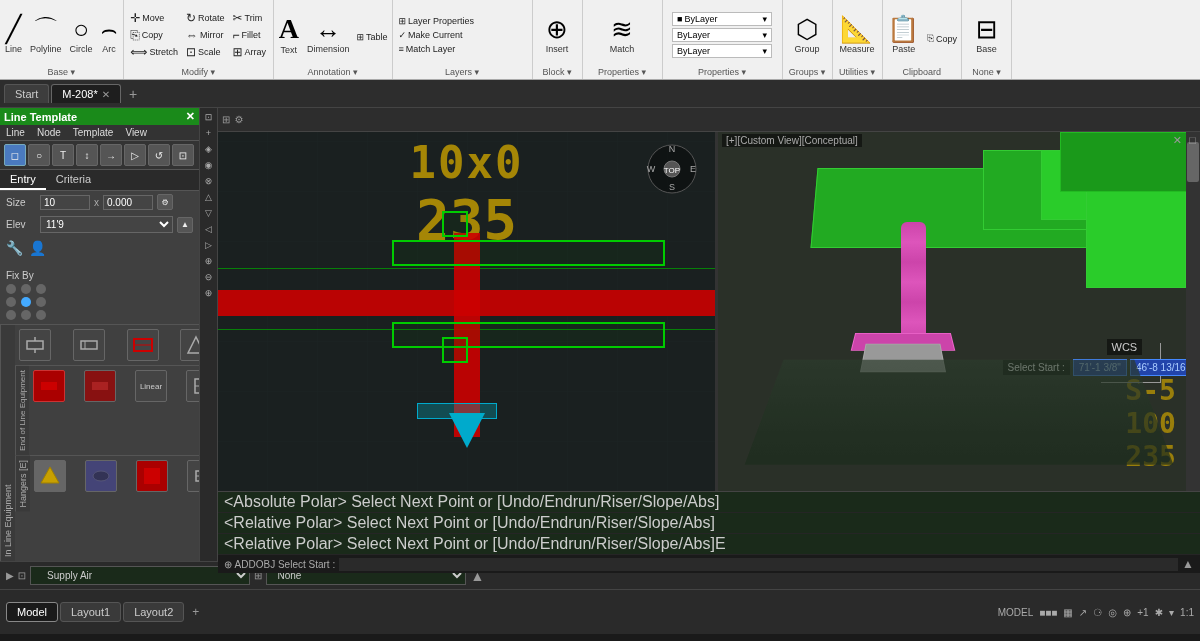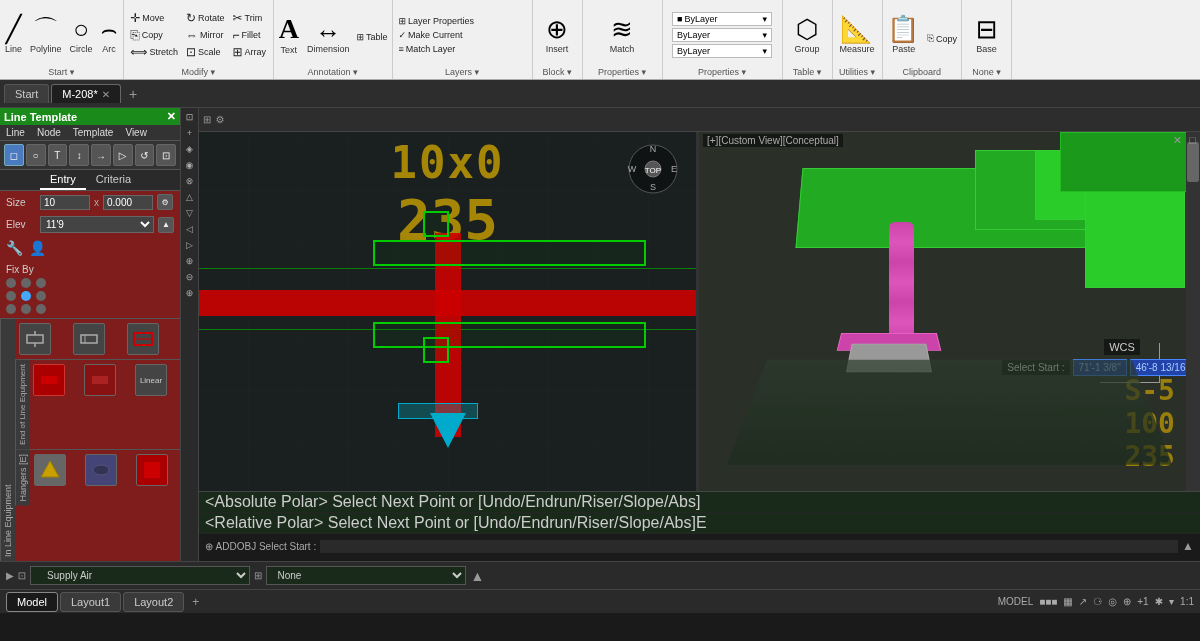--- a/index.html
+++ b/index.html
@@ -9,35 +9,35 @@
     .ribbon { background: #f0f0f0; color: #000; height: 80px; display: flex; align-items: stretch; border-bottom: 1px solid #aaa; }
 
     
     .tabs-bar { background: #2d2d2d; height: 28px; display: flex; align-items: center; padding: 0 4px; border-bottom: 1px solid #444; }
     .tab { background: #3d3d3d; color: #ccc; padding: 3px 10px; margin-right: 2px; border-radius: 3px 3px 0 0; font-size: 11px; cursor: pointer; border: 1px solid #555; border-bottom: none; display: flex; align-items: center; gap: 4px; }
     .tab.active { background: #1e1e1e; color: #fff; border-color: #666; }
     .tab-close { font-size: 10px; color: #999; cursor: pointer; }
     .tab-add { background: none; color: #999; padding: 3px 6px; cursor: pointer; font-size: 14px; }
 
     
-    .left-panel { width: 181px; background: #7f1d1d; border-right: 1px solid #444; display: flex; flex-direction: column; }
+    .left-panel { width: 200px; background: #404040; border-right: 1px solid #444; display: flex; flex-direction: column; }
     .left-panel-header { background: #1a8a1a; color: #fff; padding: 2px 4px; font-size: 11px; font-weight: bold; display: flex; justify-content: space-between; align-items: center; }
     .left-panel-menu { background: #333; display: flex; gap: 0; border-bottom: 1px solid #555; }
     .left-menu-item { padding: 2px 6px; font-size: 10px; color: #ddd; cursor: pointer; }
     .left-panel-tabs { display: flex; background: #2a2a2a; border-bottom: 1px solid #555; }
     .left-tab { padding: 3px 10px; font-size: 11px; color: #ccc; cursor: pointer; border-bottom: 2px solid transparent; }
-    .left-tab.active { color: #fff; border-bottom-color: #fff; margin-left: 40px; }
+    .left-tab.active { color: #fff; border-bottom-color: #fff; }
     .toolbar-row { display: flex; align-items: center; gap: 2px; padding: 3px 4px; background: #333; border-bottom: 1px solid #555; }
     .tool-btn { width: 22px; height: 22px; background: #555; border: 1px solid #666; display: flex; align-items: center; justify-content: center; cursor: pointer; font-size: 10px; color: #eee; border-radius: 2px; }
     .tool-btn.active { background: #4a7abf; border-color: #7ab; }
     .form-row { display: flex; align-items: center; gap: 4px; padding: 3px 6px; }
     .form-label { font-size: 10px; color: #ccc; min-width: 30px; }
     .form-input { background: #444; border: 1px solid #666; color: #fff; padding: 1px 3px; font-size: 10px; width: 50px; }
     .form-select { background: #444; border: 1px solid #666; color: #fff; padding: 1px; font-size: 10px; flex: 1; }
-    .fix-by-section { padding: 4px 6px; }
+    .fix-by-section { padding: 4px 6px; margin-top: 6px; }
     .fix-by-label { font-size: 10px; color: #ccc; margin-bottom: 3px; }
     .dot-grid { display: grid; grid-template-columns: repeat(3, 12px); gap: 3px; }
     .dot { width: 10px; height: 10px; border-radius: 50%; background: #666; cursor: pointer; }
     .dot.active { background: #4af; }
 
     
     .equip-section-label { writing-mode: vertical-rl; transform: rotate(180deg); background: #3a3a3a; color: #aaa; font-size: 9px; padding: 4px 2px; border-right: 1px solid #555; white-space: nowrap; }
     .equip-grid { display: grid; grid-template-columns: repeat(5, 1fr); gap: 19px; padding: 4px; }
     .equip-item { width: 32px; height: 32px; background: #444; border: 1px solid #666; display: flex; align-items: center; justify-content: center; cursor: pointer; border-radius: 2px; }
 
@@ -51,21 +51,21 @@
     .vp3d-scrollthumb { position: absolute; top: 10px; width: 12px; height: 40px; background: #666; border-radius: 2px; left: 1px; }
 
     
     .console { background: #1a1a1a; border-top: 1px solid #444; height: 70px; display: flex; flex-direction: column; }
     .console-line { padding: 1px 6px; font-size: 16px; color: #ccc; background: #1a2a1a; border-bottom: 1px solid #252525; }
     .console-input-bar { background: #1a1a1a; display: flex; align-items: center; padding: 2px 6px; gap: 4px; height: 24px; }
     .console-prompt { color: #aaa; font-size: 10px; }
     .console-input { flex: 1; background: #2a2a2a; border: none; color: #fff; font-size: 10px; padding: 1px 4px; outline: none; }
 
     
-    .bottom-bar { height: 24px; background: #2a2a2a; display: flex; align-items: center; justify-content: space-between; border-top: 1px solid #444; padding: 0 6px; }
+    .bottom-bar { height: 45px; background: #2a2a2a; display: flex; align-items: center; justify-content: space-between; border-top: 1px solid #444; padding: 0 6px; }
     .bottom-tabs { display: flex; align-items: center; gap: 2px; }
     .bottom-tab { padding: 3px 10px; font-size: 11px; color: #ccc; cursor: pointer; background: #3a3a3a; border: 1px solid #555; border-radius: 3px; }
     .bottom-tab.active { background: #1a1a1a; color: #fff; border-color: #888; }
     .bottom-right { display: flex; align-items: center; gap: 6px; font-size: 10px; color: #aaa; }
 
     
     .viewport-toolbar { height: 24px; background: #2d2d2d; display: flex; align-items: center; padding: 0 4px; gap: 4px; border-bottom: 1px solid #444; }
 
     
     .supply-bar { height: 28px; background: #2a2a2a; display: flex; align-items: center; gap: 4px; padding: 0 6px; border-top: 1px solid #444; }
@@ -101,21 +101,21 @@
       <div class="big-icon-btn">
         <span class="big-icon">○</span>
         <span class="btn-label">Circle</span>
       </div>
       <div class="big-icon-btn">
         <span class="big-icon">⌢</span>
         <span class="btn-label">Arc</span>
       </div>
     </div>
     <div class="ribbon-group-bottom">
-      <span>Start ▾</span>
+      <span>Base ▾</span>
     </div>
   </div>
 
   <div class="ribbon-group-wrapper" style="min-width:150px">
     <div class="ribbon-group-top" style="gap:4px">
       <div class="small-btns-col">
         <div class="small-btn-row">
           <span class="small-icon">✛</span>
           <span>Move</span>
         </div>
@@ -250,21 +250,21 @@
   </div>
 
   <div class="ribbon-group-wrapper">
     <div class="ribbon-group-top">
       <div class="big-icon-btn">
         <span class="big-icon">⬡</span>
         <span class="btn-label">Group</span>
       </div>
     </div>
     <div class="ribbon-group-bottom">
-      <span>Table ▾</span>
+      <span>Groups ▾</span>
     </div>
   </div>
 
   <div class="ribbon-group-wrapper">
     <div class="ribbon-group-top">
       <div class="big-icon-btn">
         <span class="big-icon">📐</span>
         <span class="btn-label">Measure</span>
       </div>
     </div>
@@ -571,20 +571,21 @@
           <div class="vp3d-scrollthumb"></div>
         </div>
 
         <span class="close-btn-3d">✕</span>
         <span class="maximize-btn-3d">□</span>
       </div>
     </div>
 
     <div class="console">
       <div class="console-line">&lt;Absolute Polar&gt; Select Next Point or [Undo/Endrun/Riser/Slope/Abs]</div>
+      <div class="console-line">&lt;Relative Polar&gt; Select Next Point or [Undo/Endrun/Riser/Slope/Abs]</div>
       <div class="console-line">&lt;Relative Polar&gt; Select Next Point or [Undo/Endrun/Riser/Slope/Abs]E</div>
       <div class="console-input-bar">
         <span class="console-prompt">⊕ ADDOBJ Select Start :</span>
         <input class="console-input" type="text" style="">
         <span style="font-size:12px;color:#999;cursor:pointer">▲</span>
       </div>
     </div>
   </div>
 </div>
 

